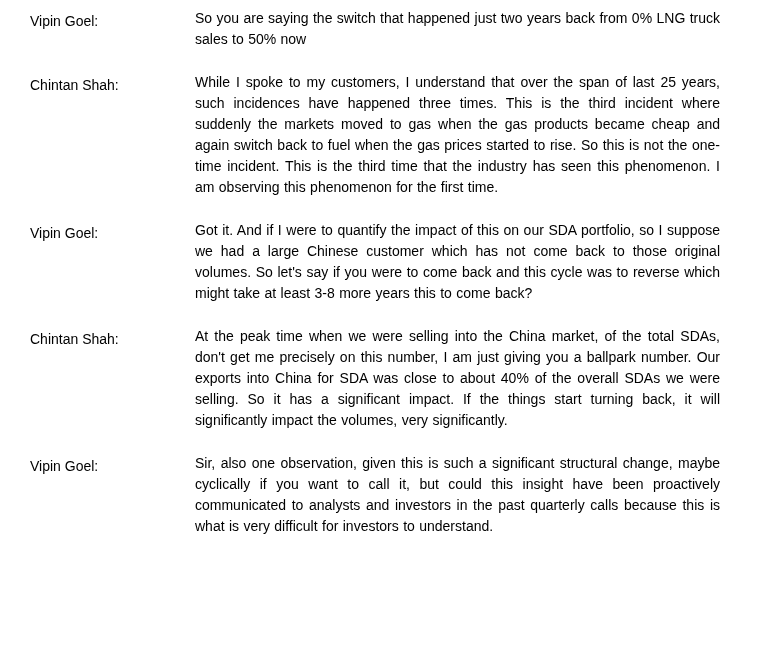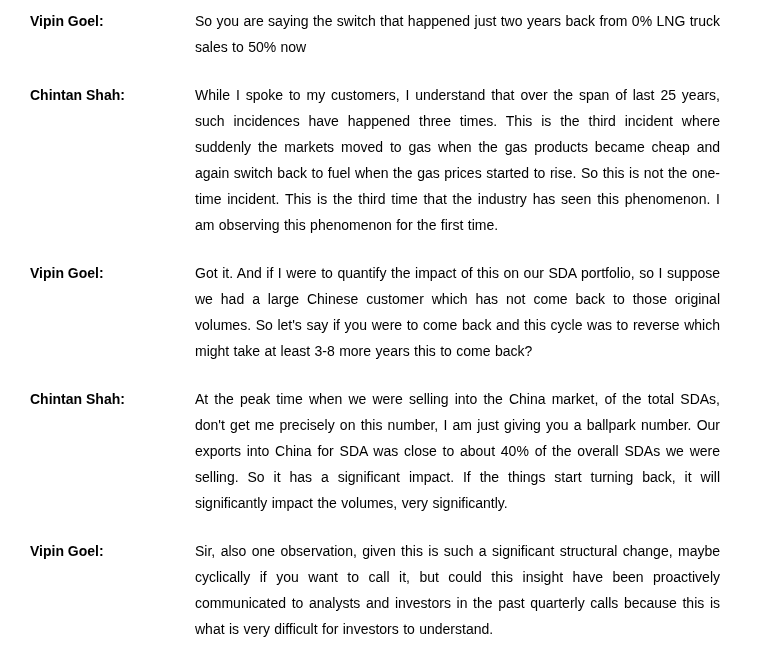--- a/index.html
+++ b/index.html
@@ -26,28 +26,28 @@
     margin-bottom: 22px;
   }
   .entry:last-child {
     margin-bottom: 0;
   }
   .speaker {
     flex: 0 0 165px;
     width: 165px;
     font-size: 14px;
     line-height: 26px;
-    font-weight: bold;
+    font-weight: normal;
     white-space: nowrap;
   }
   .dialogue {
     flex: 1 1 auto;
     width: 525px;
     font-size: 14px;
-    line-height: 26px;
+    line-height: 21px;
     text-align: justify;
     word-spacing: 0.5px;
   }
 </style>
 </head>
 <body>
 
 <div class="page">
 
   <div class="entry">

